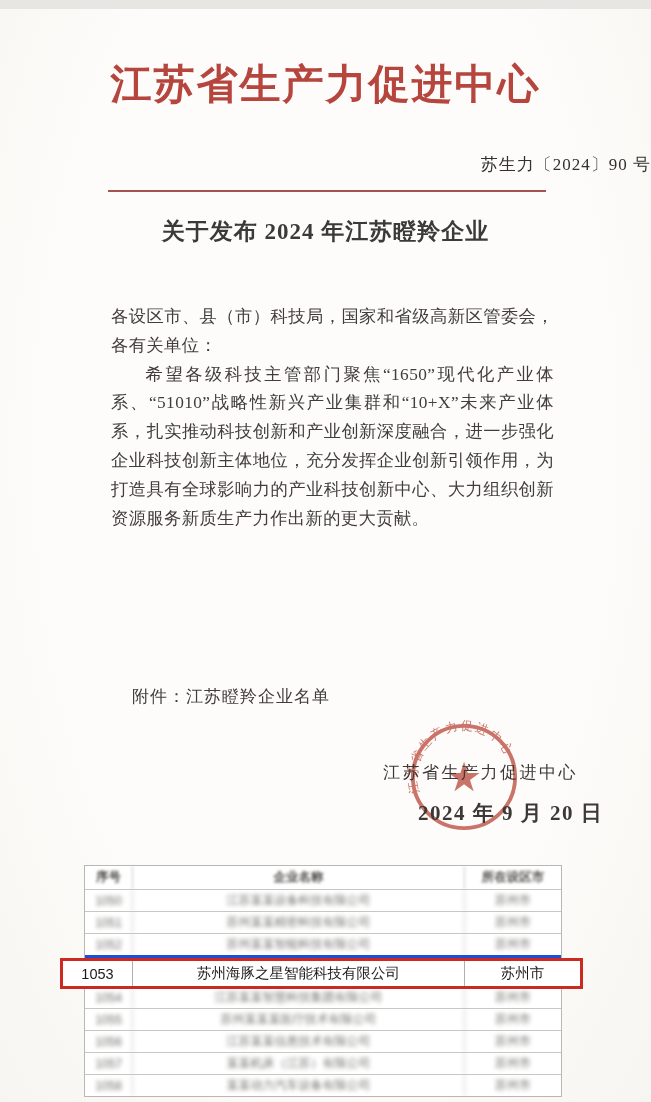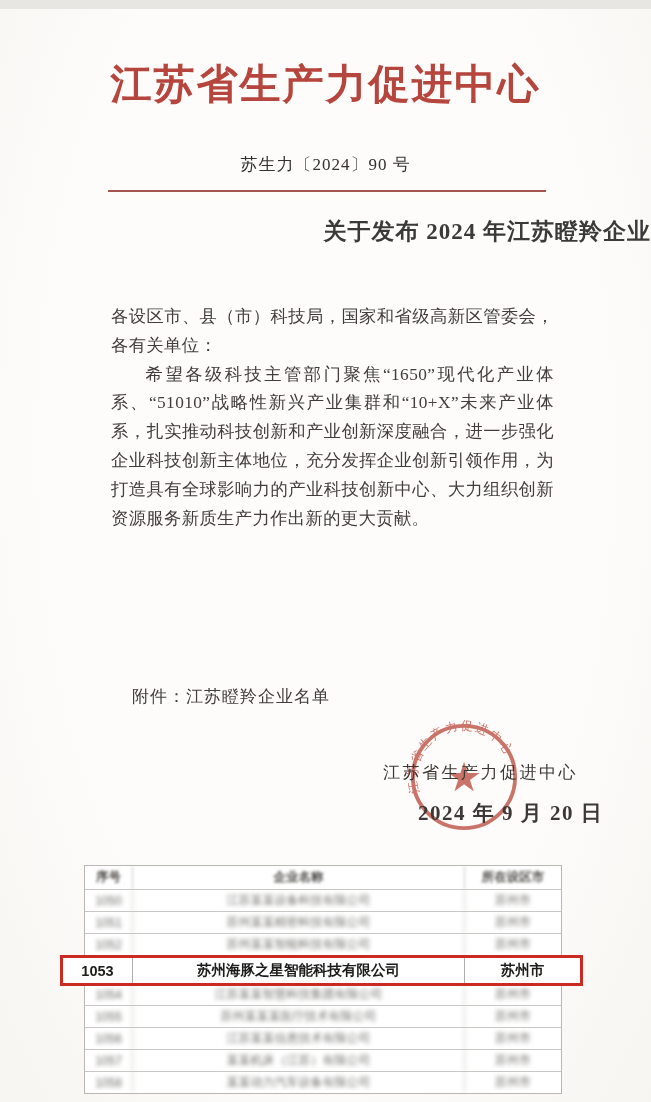--- a/index.html
+++ b/index.html
@@ -10,30 +10,30 @@
     overflow:hidden;
   }
   
   .org-name{
     position:absolute;top:48px;left:0;width:100%;
     text-align:center;font-size:41px;font-weight:bold;
     color:#b6453e;letter-spacing:2px;
   }
   .doc-number{
     position:absolute;top:144px;left:0;width:100%;
-    text-align:center;font-size:17px;color:#33302e;letter-spacing:1px;
+    text-align:right;font-size:17px;color:#33302e;letter-spacing:1px;
   }
   .red-divider{
     position:absolute;top:181px;left:108px;width:438px;height:2px;
     background:#a3544e;
   }
   
   .notice-title{
     position:absolute;top:206px;left:0;width:100%;
-    text-align:right;font-weight:bold;color:#3a3a3a;
+    text-align:center;font-weight:bold;color:#3a3a3a;
     font-size:23px;line-height:33px;letter-spacing:1px;
   }
   
   .body-text{
     position:absolute;top:294px;left:111px;width:443px;
     font-size:17.3px;line-height:28.8px;color:#403d3b;
     text-align:justify;letter-spacing:0.4px;
   }
   .body-text p{margin:0;font-family:Liberation Serif, serif;}
   .body-text p.indent{text-indent:2em;}
@@ -60,21 +60,21 @@
   .t-row{display:grid;grid-template-columns:48px 1fr 96px;align-items:center;
     text-align:center;border-top:1px solid #c9c7c4;height:21px;}
   .t-row:first-child{border-top:none;}
   .t-row .cell{height:100%;display:flex;align-items:center;justify-content:center;
     border-right:1px solid #c9c7c4;overflow:hidden;white-space:nowrap;}
   .t-row .cell:last-child{border-right:none;}
   .t-head{height:23px;font-weight:bold;}
   .blurred .cell{font-size:12px;color:#6e6c69;filter:blur(2px);}
   .t-head .cell{font-size:12.5px;color:#4a4845;filter:blur(1.6px);}
   
-  .row-slot{position:relative;height:25px;border-top:3px solid #1d4ed8;z-index:2;font-weight:bold;}
+  .row-slot{position:relative;height:25px;border-top:6px solid #1d4ed8;z-index:2;}
   .hl-box{
     position:absolute;top:-3px;bottom:-3px;left:-25px;right:-22px;
     border:3px solid #cb2a20;background:#fff;
     display:grid;grid-template-columns:70px 1fr 115px;align-items:center;
     text-align:center;font-size:14.5px;color:#1d1c1b;
   }
   .hl-box .cell{height:100%;display:flex;align-items:center;justify-content:center;
     border-right:1px solid #b2b0ad;white-space:nowrap;}
   .hl-box .cell:last-child{border-right:none;}
 </style>

